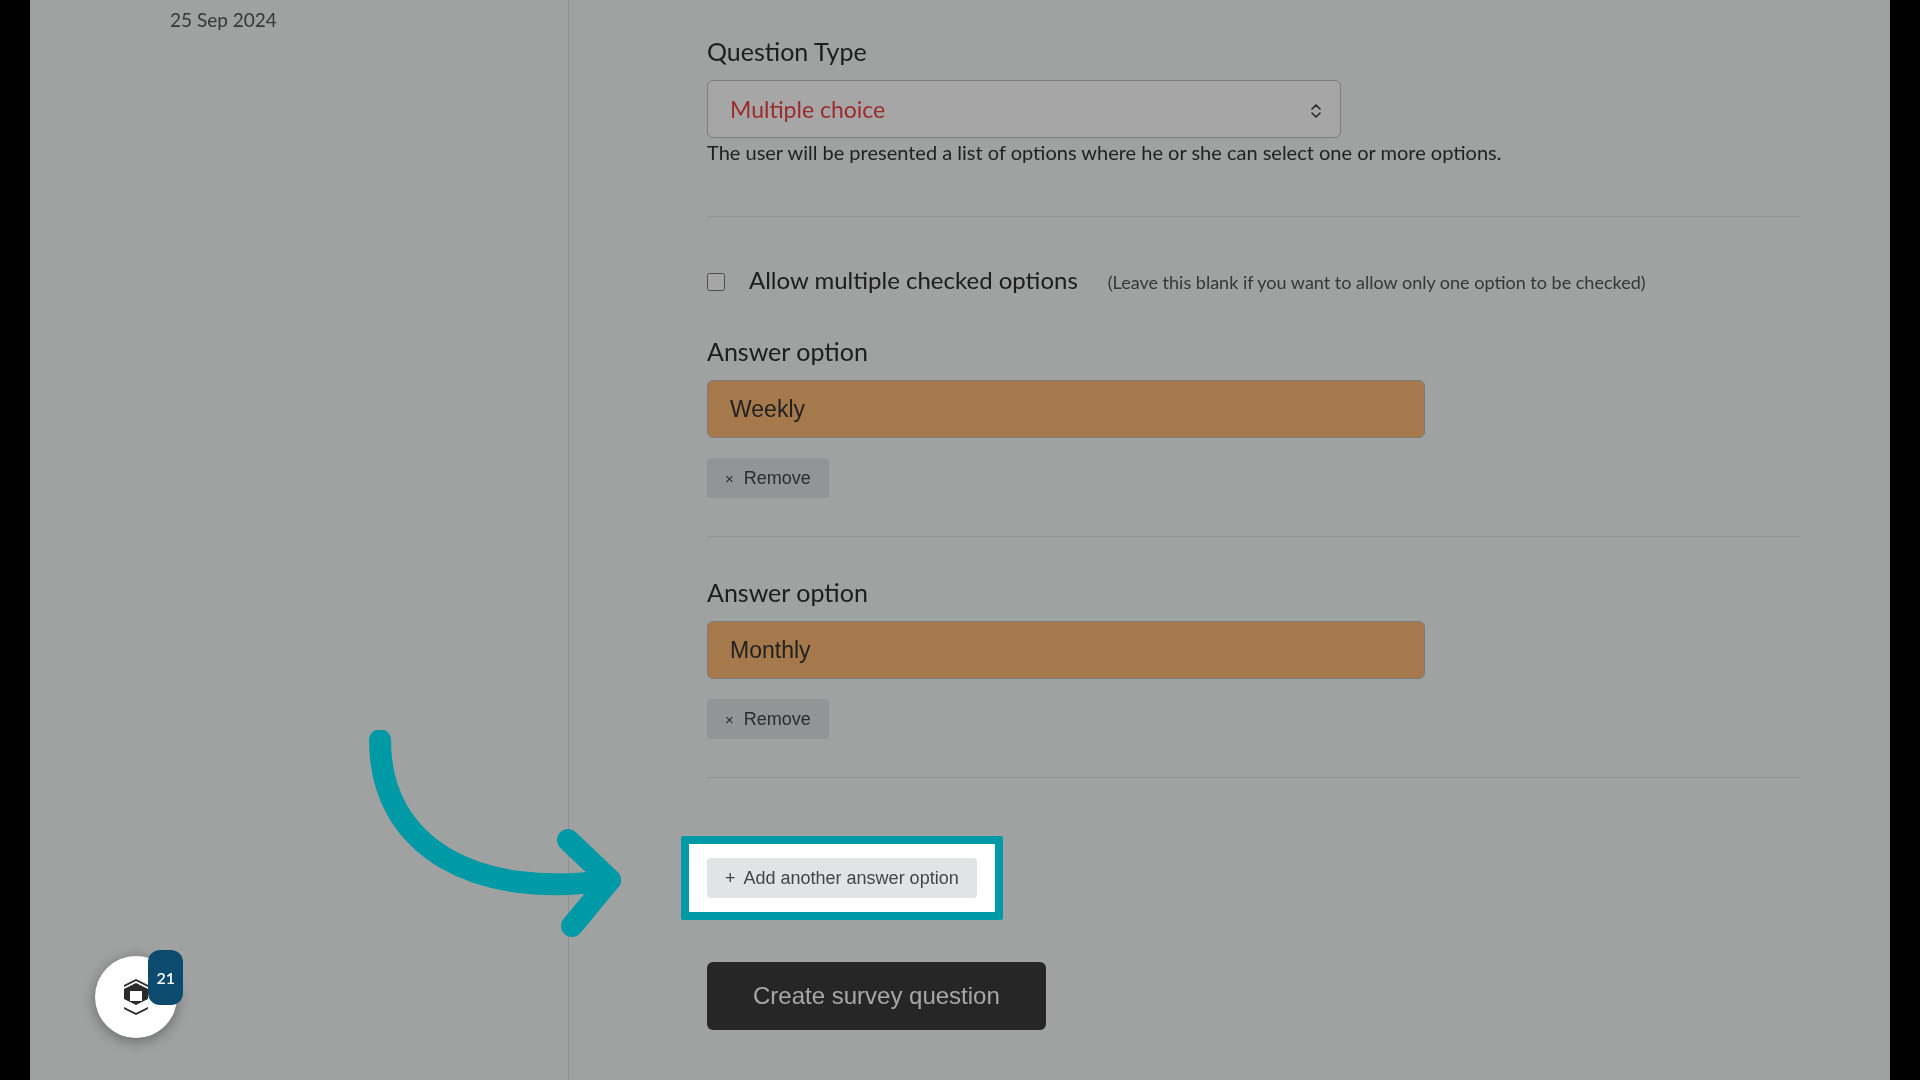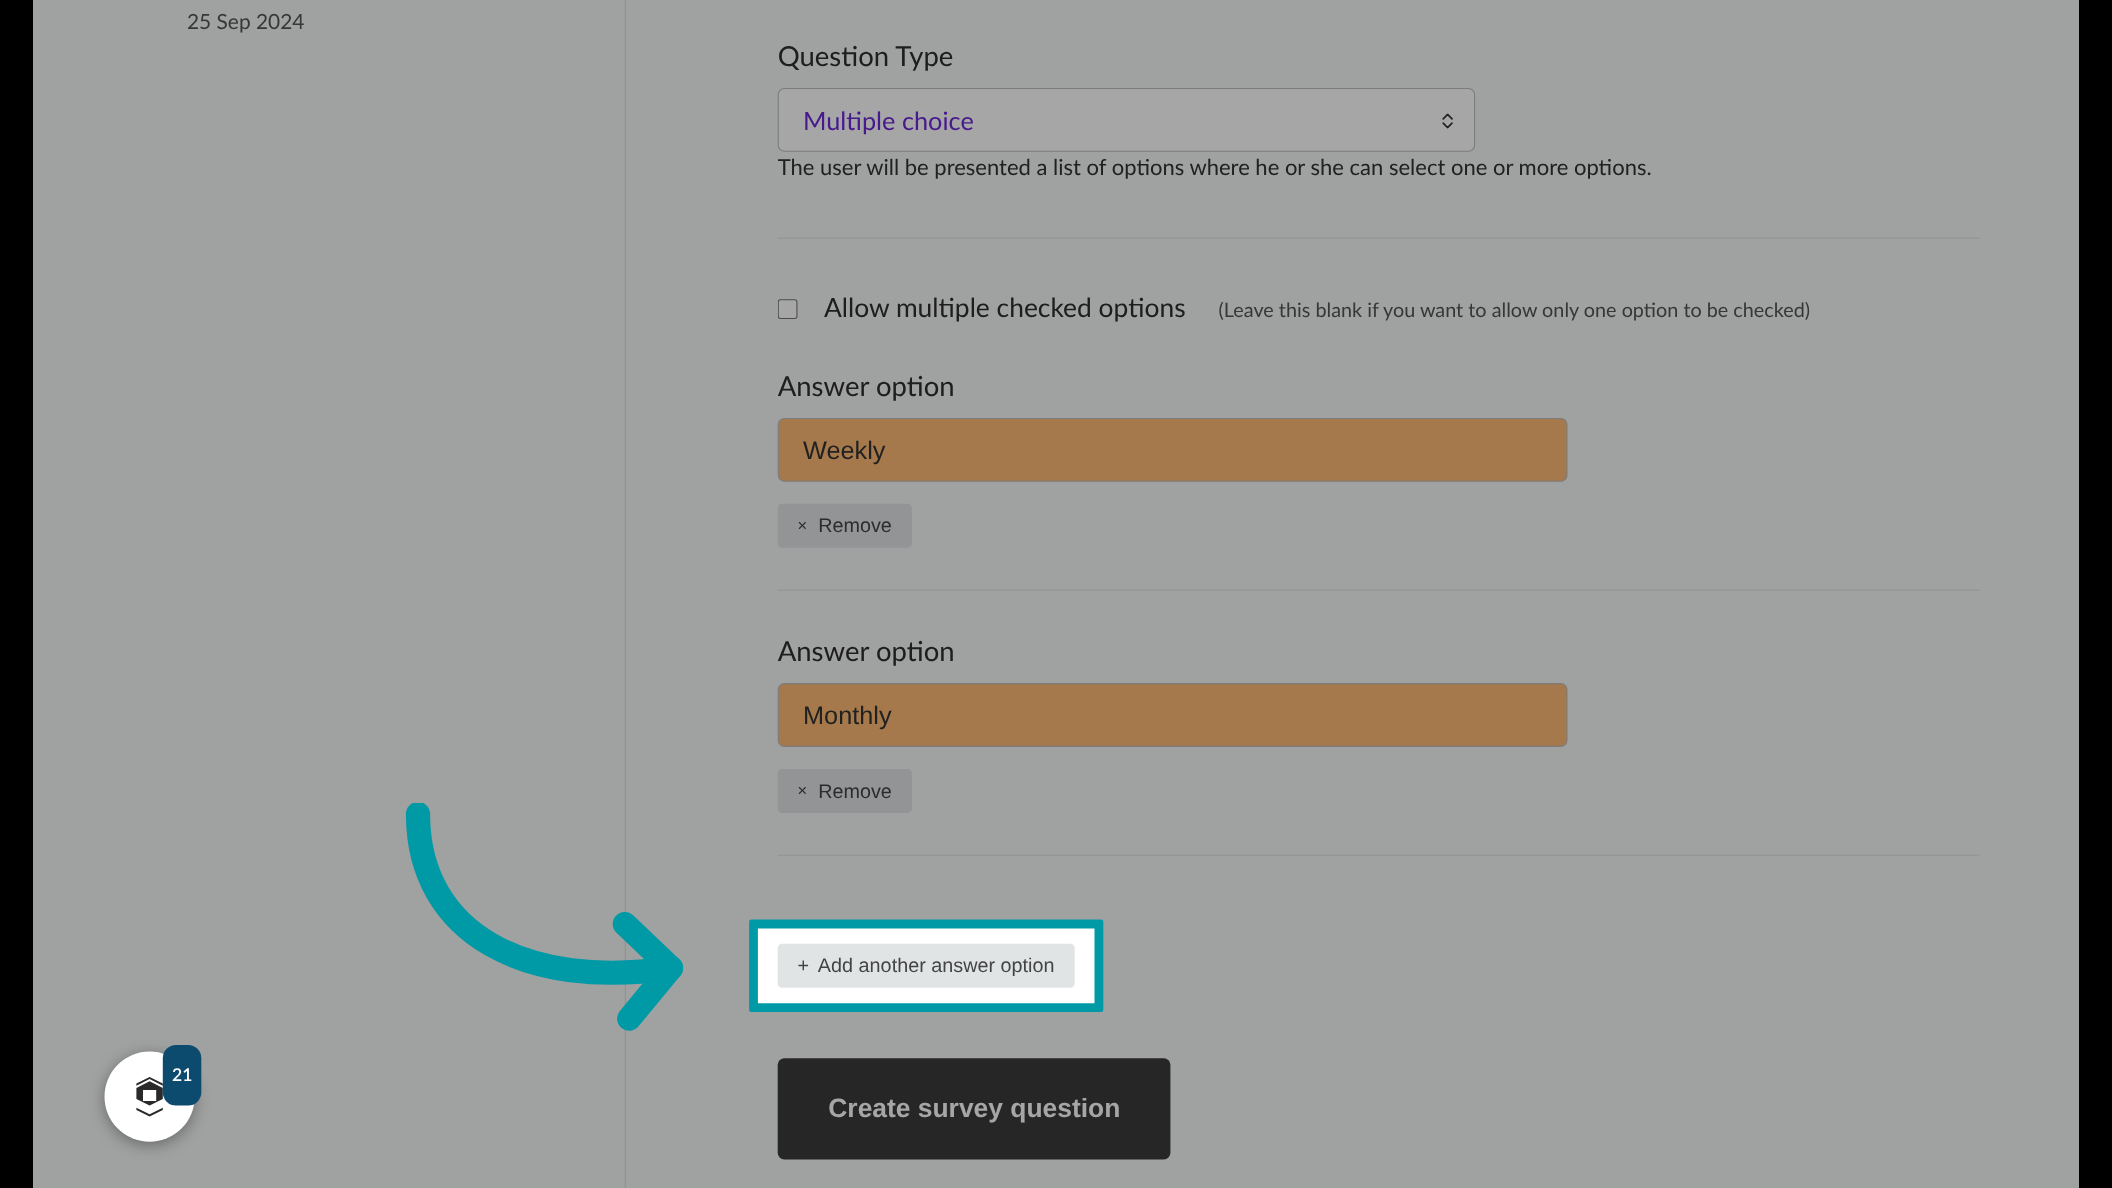--- a/index.html
+++ b/index.html
@@ -46,21 +46,21 @@
     position: relative;
     width: 634px;
   }
   .select-box {
     width: 100%;
     height: 58px;
     border: 1px solid #bfbfbf;
     border-radius: 6px;
     background: #fff;
     font-size: 23px;
-    color: #6d28d9;
+    color: #ef4444;
     padding: 0 44px 0 22px;
     display: flex;
     align-items: center;
     cursor: pointer;
   }
   .select-caret {
     position: absolute;
     right: 18px;
     top: 50%;
     transform: translateY(-50%);
@@ -150,25 +150,24 @@
 
   .btn-primary {
     display: inline-flex;
     align-items: center;
     justify-content: center;
     background: #3b3b3b;
     color: #fff;
     font-size: 24px;
     border: none;
     border-radius: 6px;
-    height: 92px;
+    height: 68px;
     padding: 12px 46px;
     margin-top: 42px;
     cursor: pointer;
-    font-weight: bold;
   }
 
   
   .dim-overlay {
     position: absolute;
     inset: 0;
     background: rgba(0,0,0,0.35);
     pointer-events: none;
   }
   

